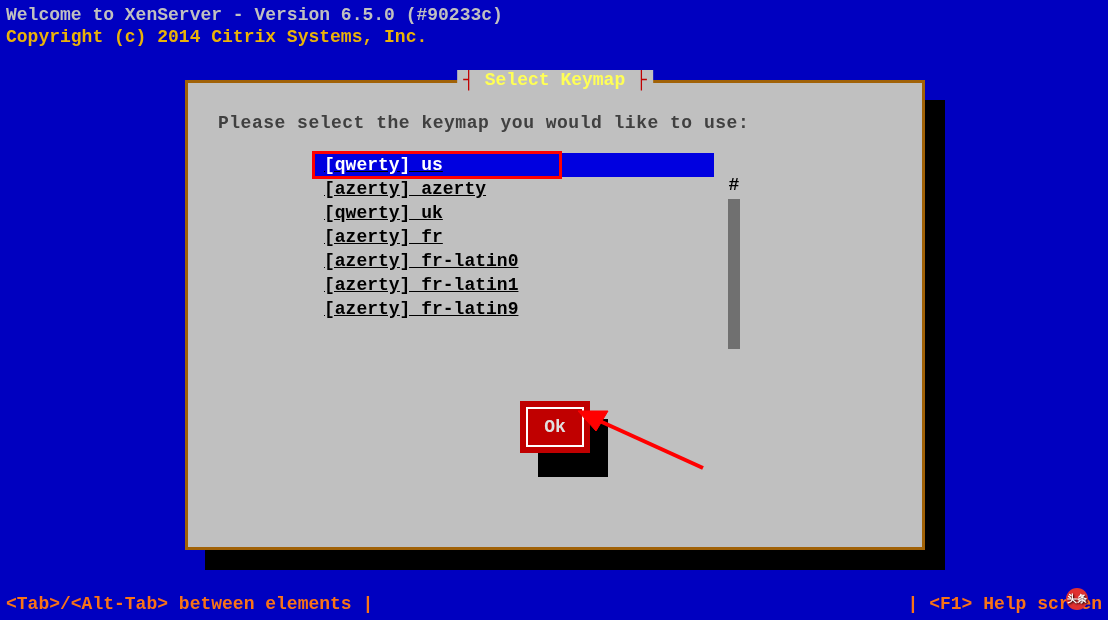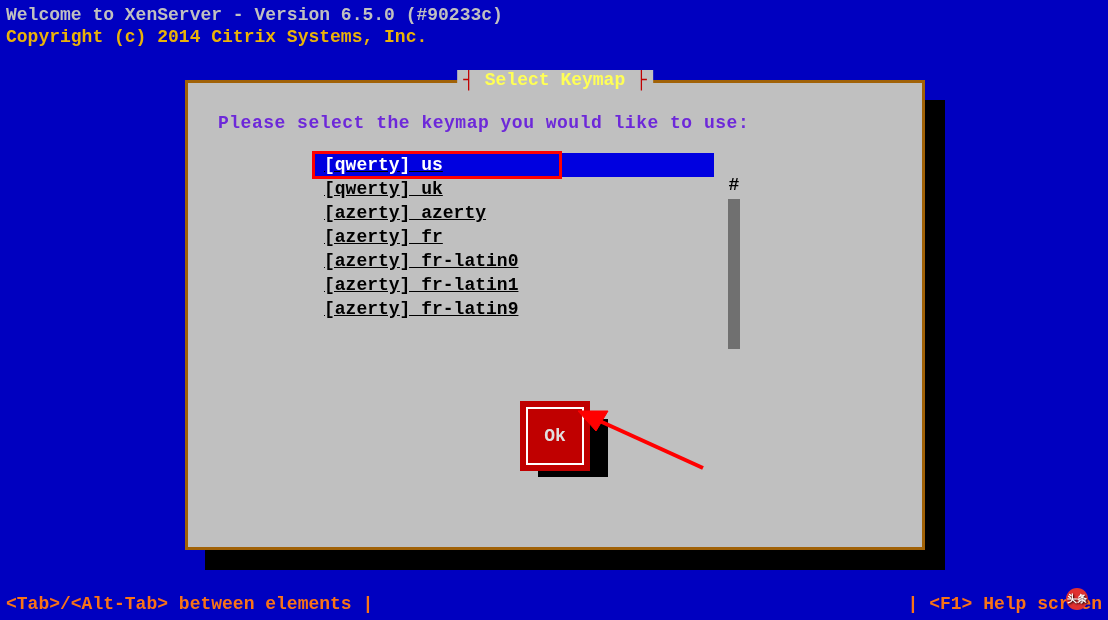--- a/index.html
+++ b/index.html
@@ -51,21 +51,21 @@
       background: #c0c0c0;
       color: #c00000;
       padding: 0 6px;
       white-space: nowrap;
     }
     .dialog-body {
       padding: 30px 20px 20px 30px;
       color: #000000;
     }
     .prompt {
-      color: #6d28d9;
+      color: #404040;
       margin-bottom: 20px;
       letter-spacing: 0.5px;
     }
     .list-area {
       display: flex;
       gap: 14px;
       align-items: flex-start;
       margin-left: 96px;
     }
     .list {
@@ -117,21 +117,21 @@
       position: absolute;
       left: 18px;
       top: 18px;
       width: 70px;
       height: 58px;
       background: #000000;
     }
     .ok-btn {
       position: relative;
       width: 70px;
-      height: 70px;
+      height: 52px;
       background: #c00000;
       display: flex;
       align-items: center;
       justify-content: center;
       color: #e0e0e0;
       font-weight: bold;
     }
     .ok-highlight {
       position: absolute;
       inset: 6px;
@@ -195,22 +195,22 @@
   <div class="dialog">
     <div class="dialog-title">┤ <span class="yellow">Select Keymap</span> ├</div>
     <div class="dialog-body">
       <div class="prompt">Please select the keymap you would like to use:</div>
       <div class="list-area">
         <div class="list">
           <div class="list-item selected">
             <span>[qwerty] us</span>
             <div class="highlight-box"></div>
           </div>
+          <div class="list-item"><span>[azerty] azerty</span></div>
           <div class="list-item"><span>[qwerty] uk</span></div>
-          <div class="list-item"><span>[azerty] azerty</span></div>
           <div class="list-item"><span>[azerty] fr</span></div>
           <div class="list-item"><span>[azerty] fr-latin0</span></div>
           <div class="list-item"><span>[azerty] fr-latin1</span></div>
           <div class="list-item"><span>[azerty] fr-latin9</span></div>
         </div>
         <div class="scrollbar-col">
           <div class="scroll-marker">#</div>
           <div class="scroll-track"></div>
         </div>
       </div>

